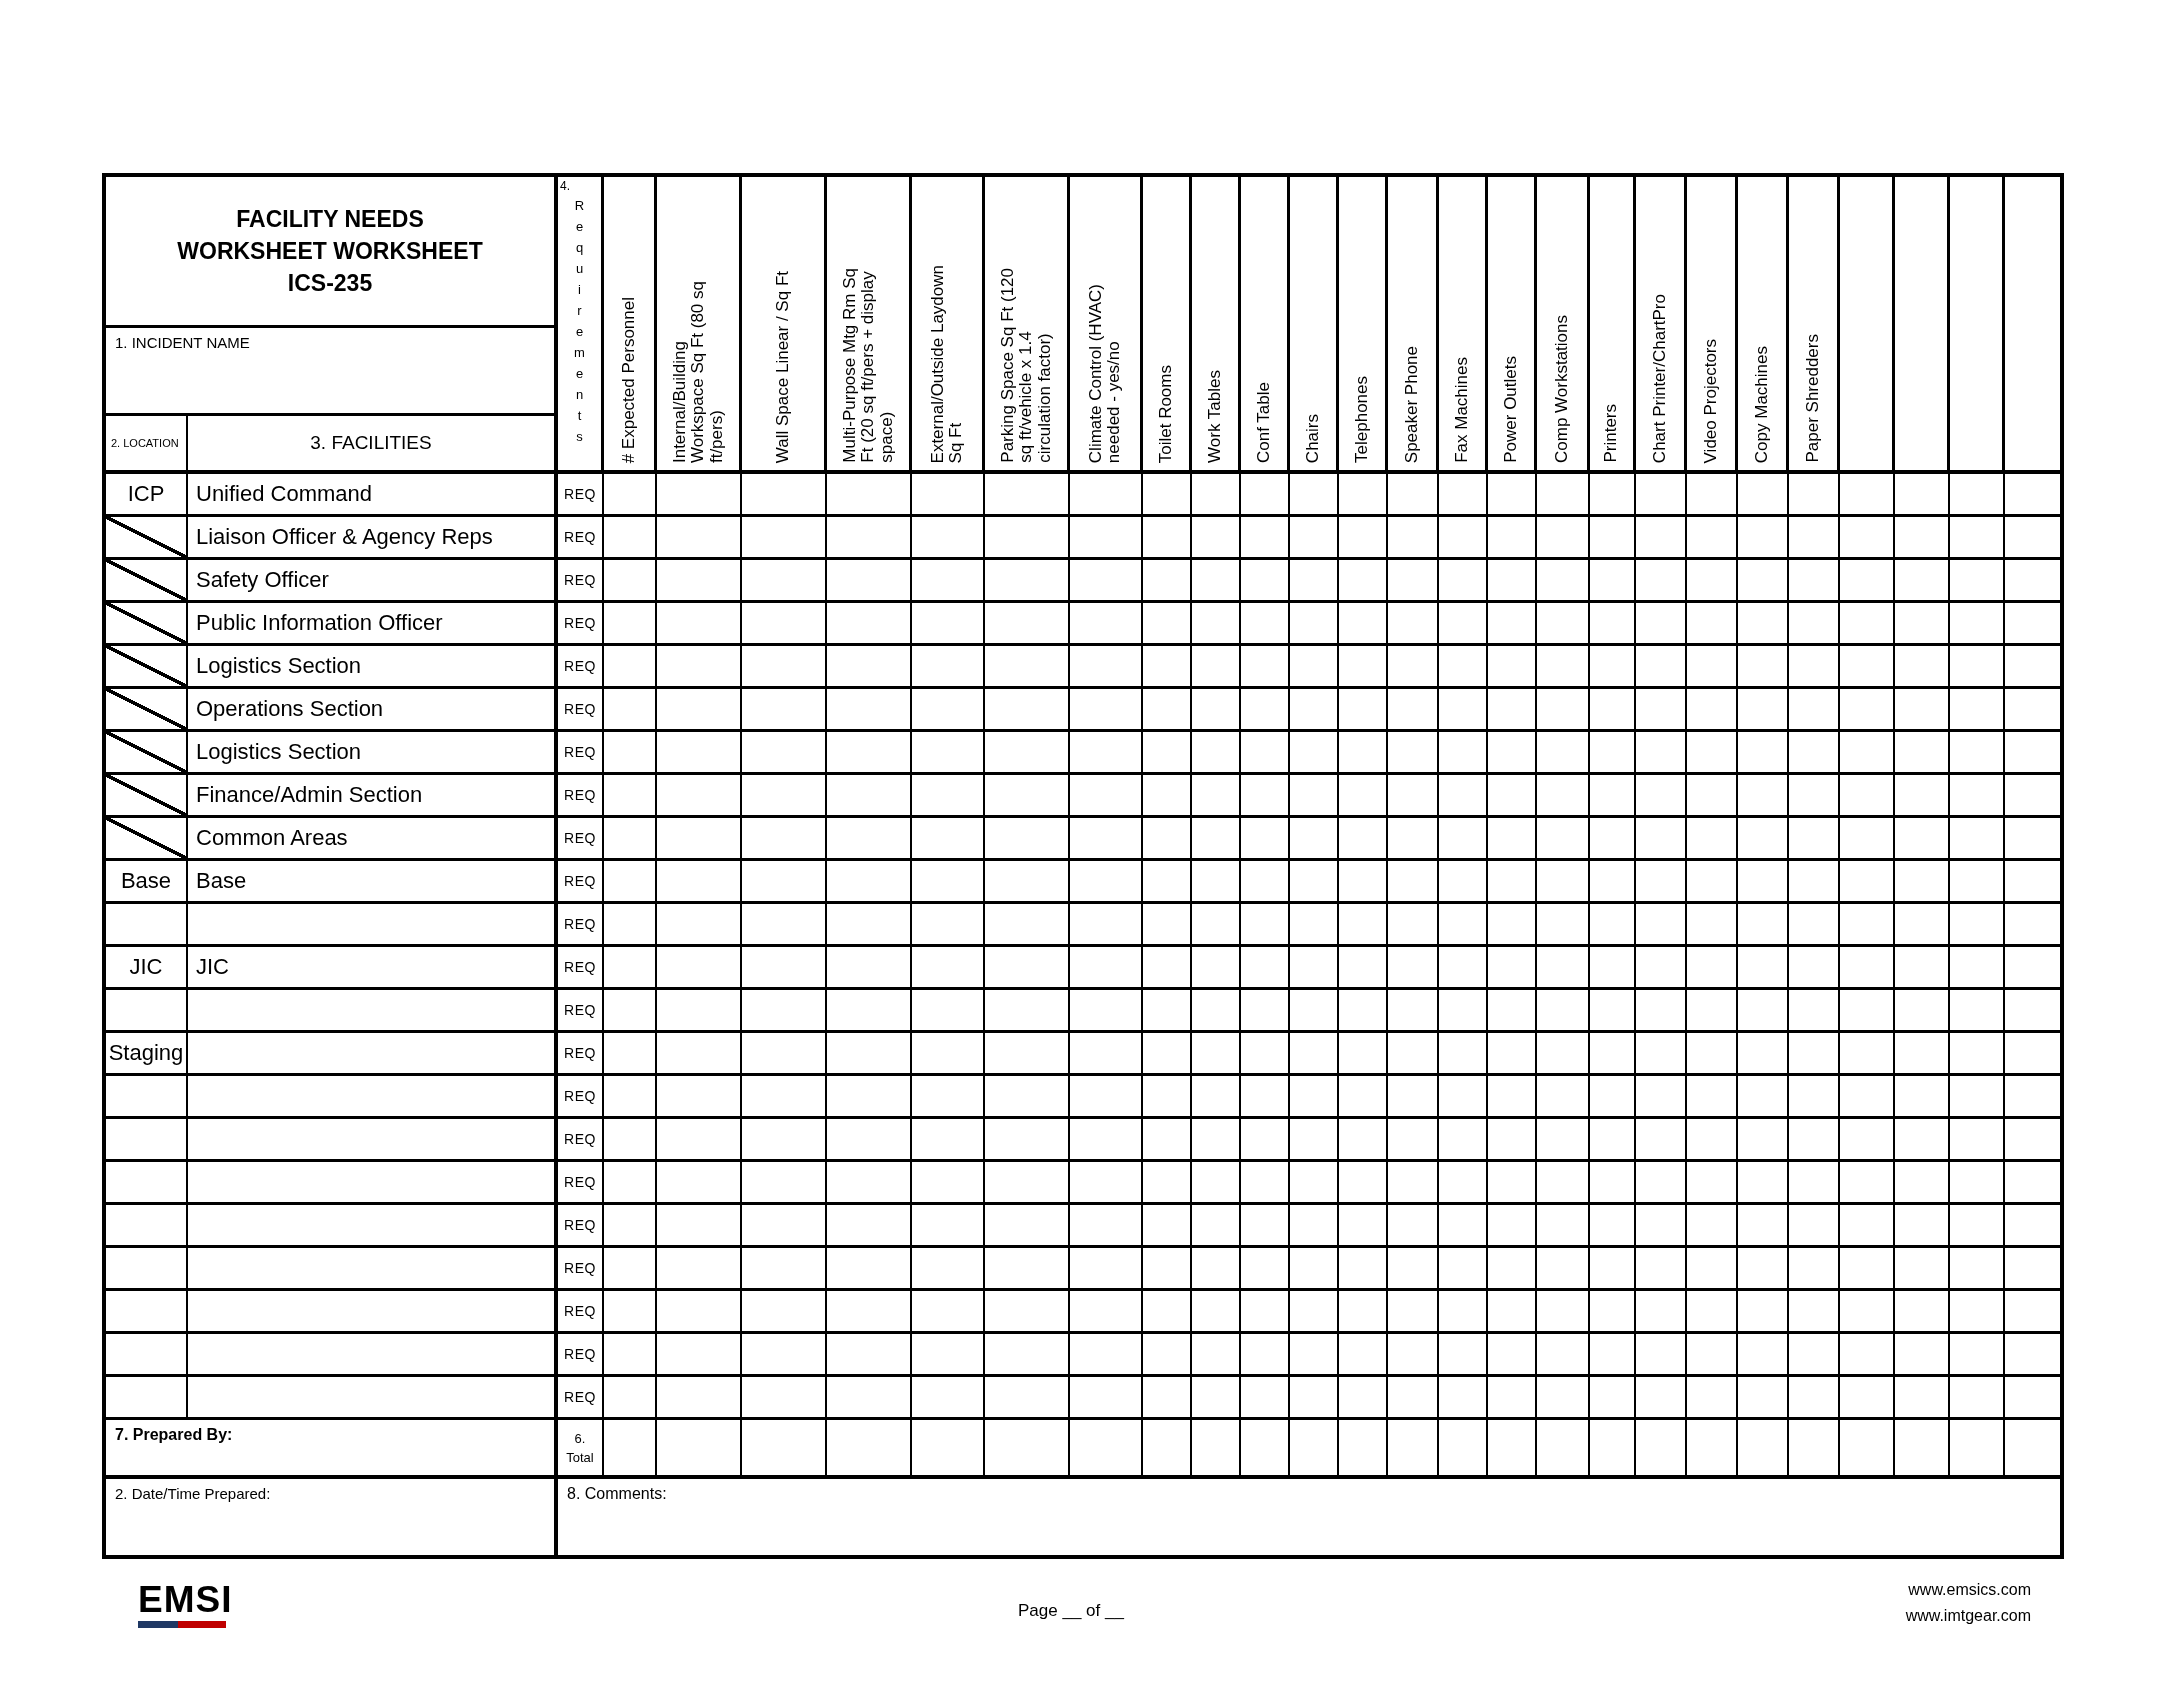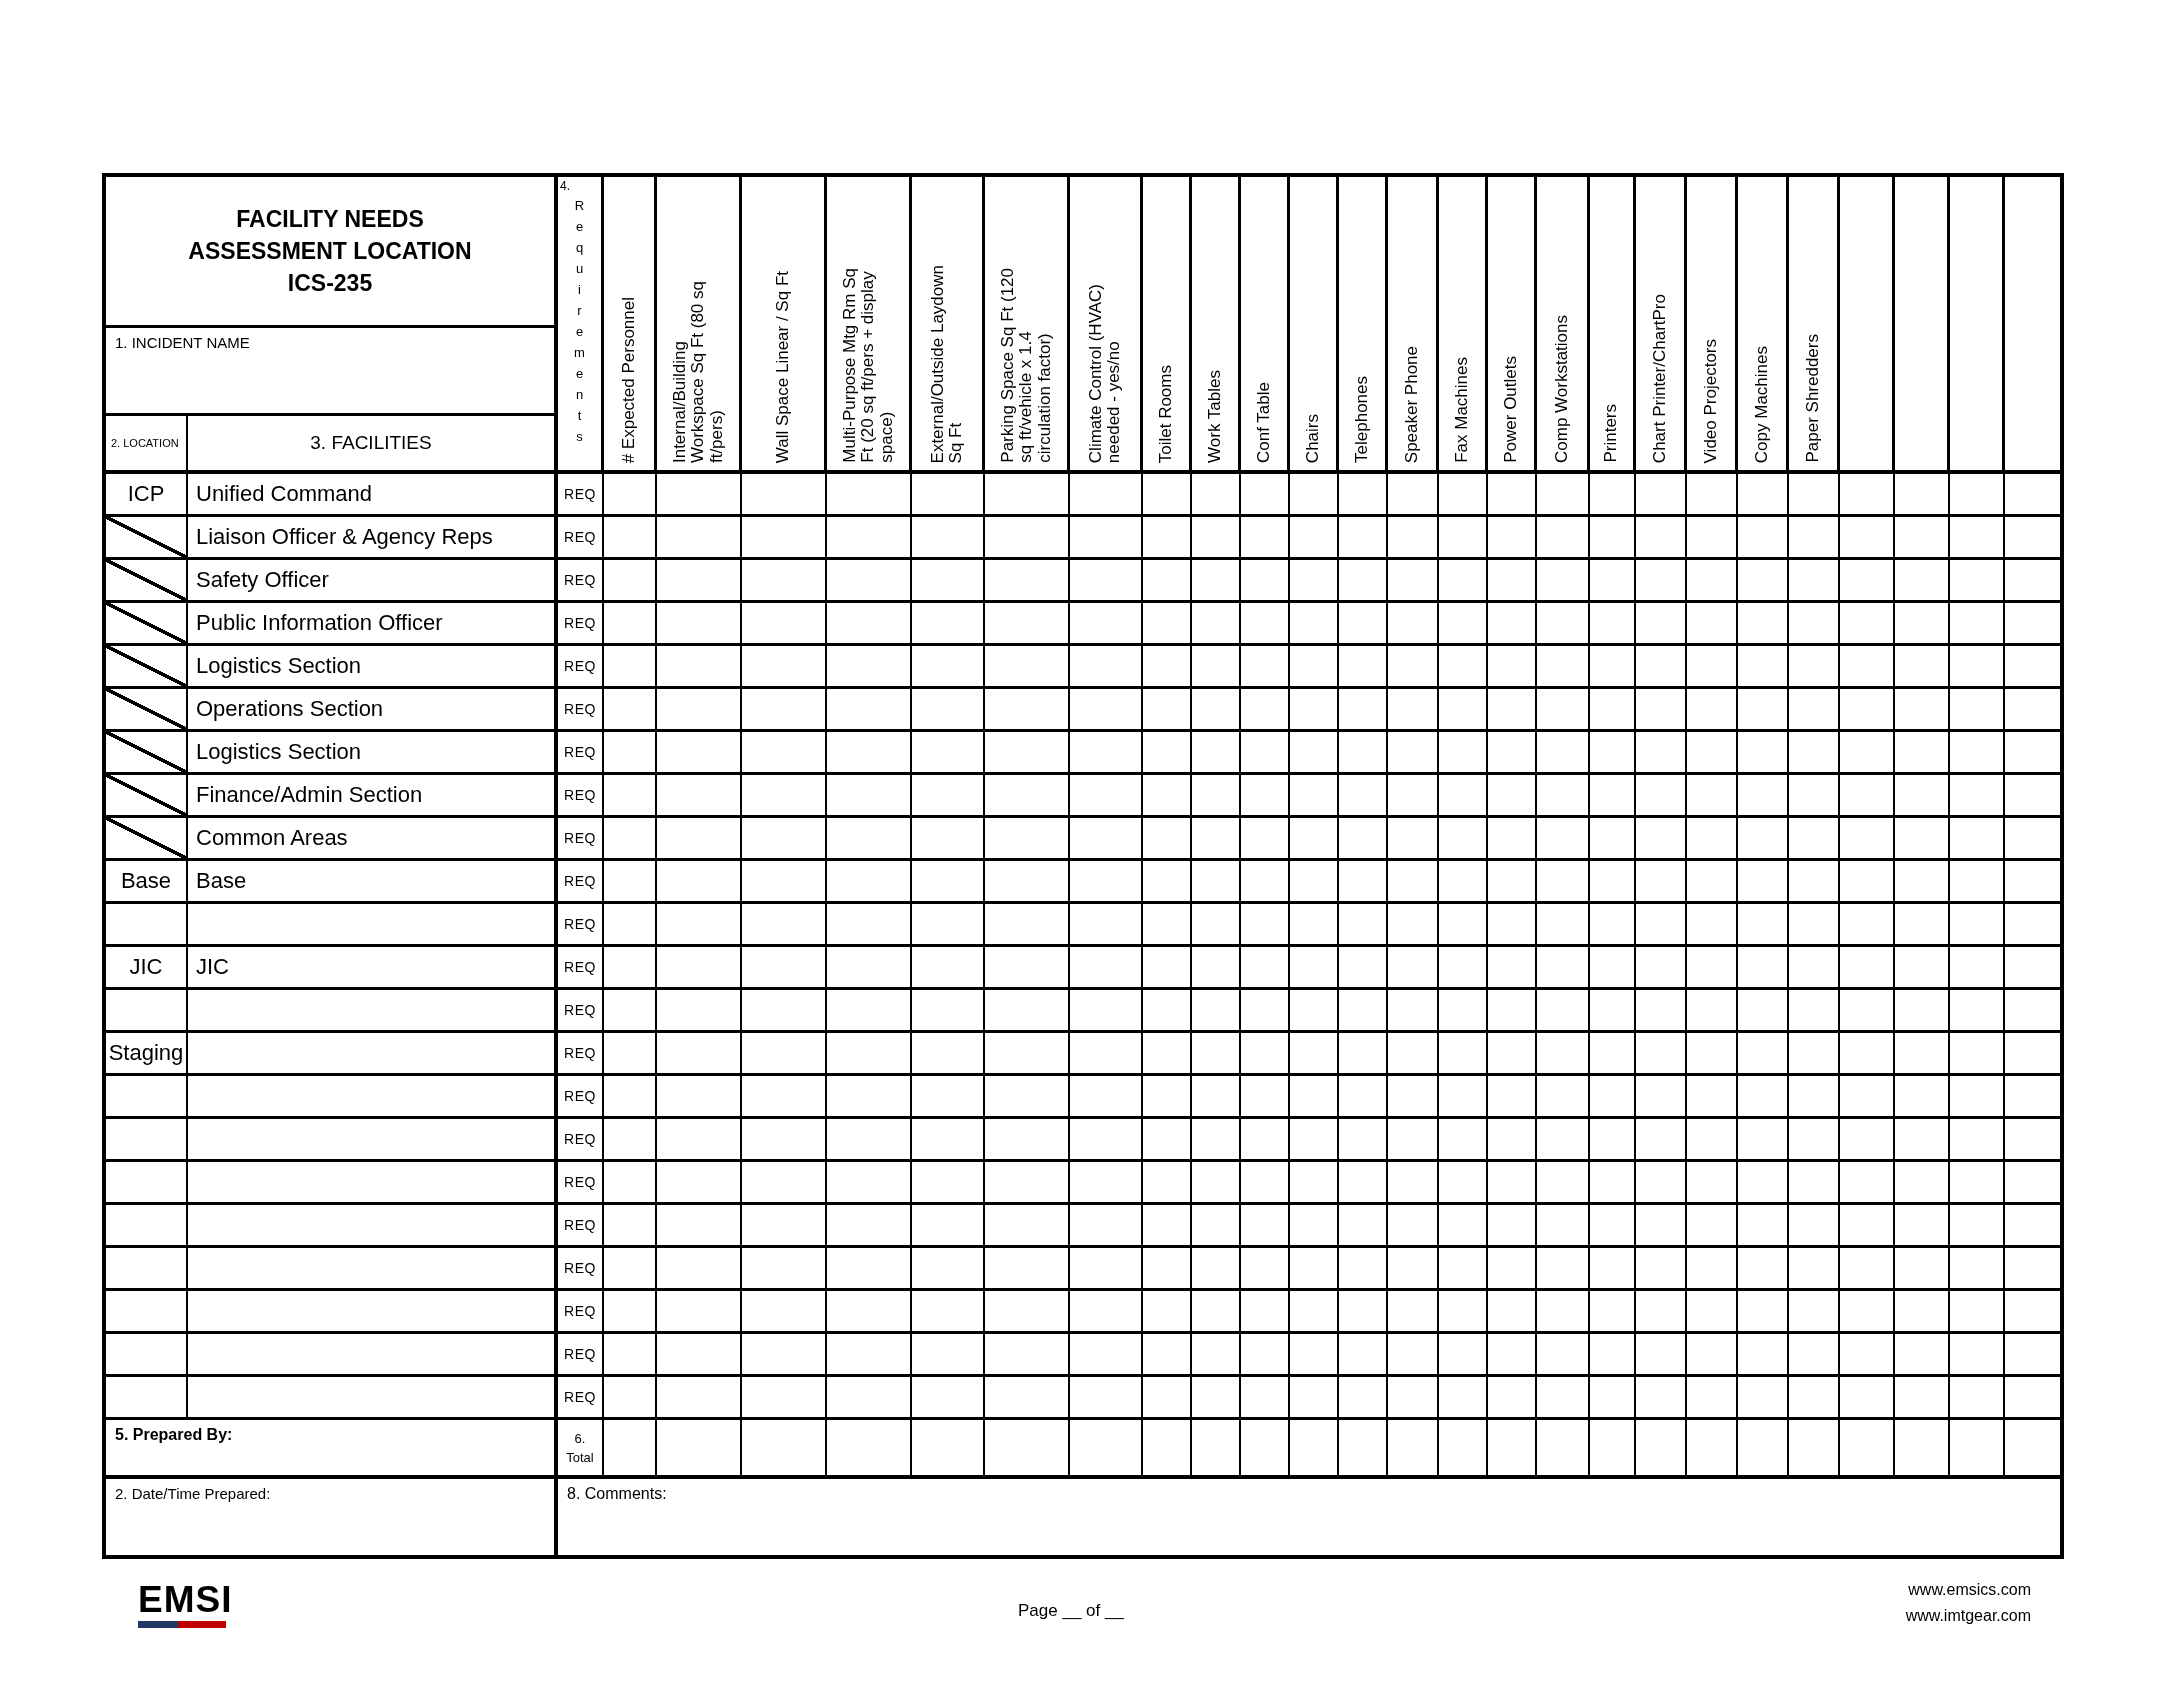--- a/index.html
+++ b/index.html
@@ -71,21 +71,21 @@
   .logo-underline span { display:block; height:100%; }
   .page-indicator { position:absolute; left:1018px; top:1601px; font-size:17px; }
   .websites { position:absolute; right:147px; top:1577px; text-align:right; font-size:16px; line-height:1.65; }
 </style>
 </head>
 <body>
 
 <div id="form-grid">
   <div class="hcell title-cell">
     <span>FACILITY NEEDS</span>
-    <span>ASSESSMENT LOCATION</span>
+    <span>WORKSHEET WORKSHEET</span>
     <span>ICS-235</span>
   </div>
   <div class="hcell incident-cell">
     <span>1. INCIDENT NAME</span>
   </div>
   <div class="hcell loc-head">
     <span>2. LOCATION</span>
   </div>
   <div class="hcell fac-head">
     <span>3. FACILITIES</span>
@@ -100,21 +100,21 @@
 r
 e
 m
 e
 n
 t
 s</span>
   </div>
 
   <div class="cell prepared-cell">
-    <span>5.  Prepared By:</span>
+    <span>7.  Prepared By:</span>
   </div>
   <div class="cell total-label-cell">
     <span>6.</span>
     <span>Total</span>
   </div>
   <div class="cell datetime-cell">
     <span>2.  Date/Time Prepared:</span>
   </div>
   <div class="cell comments-cell">
     <span>8.  Comments:</span>

